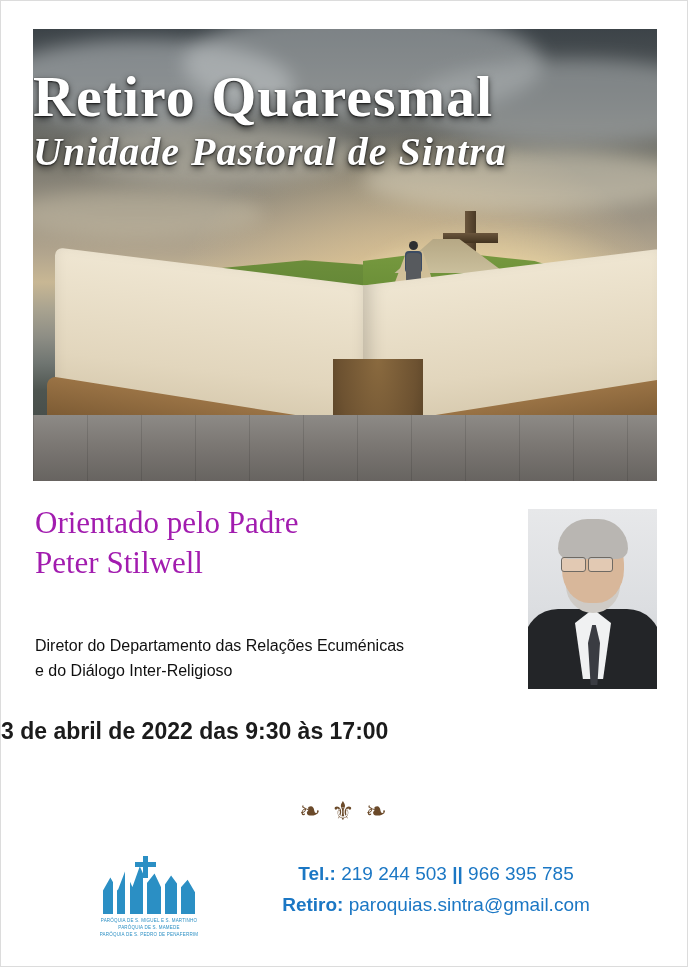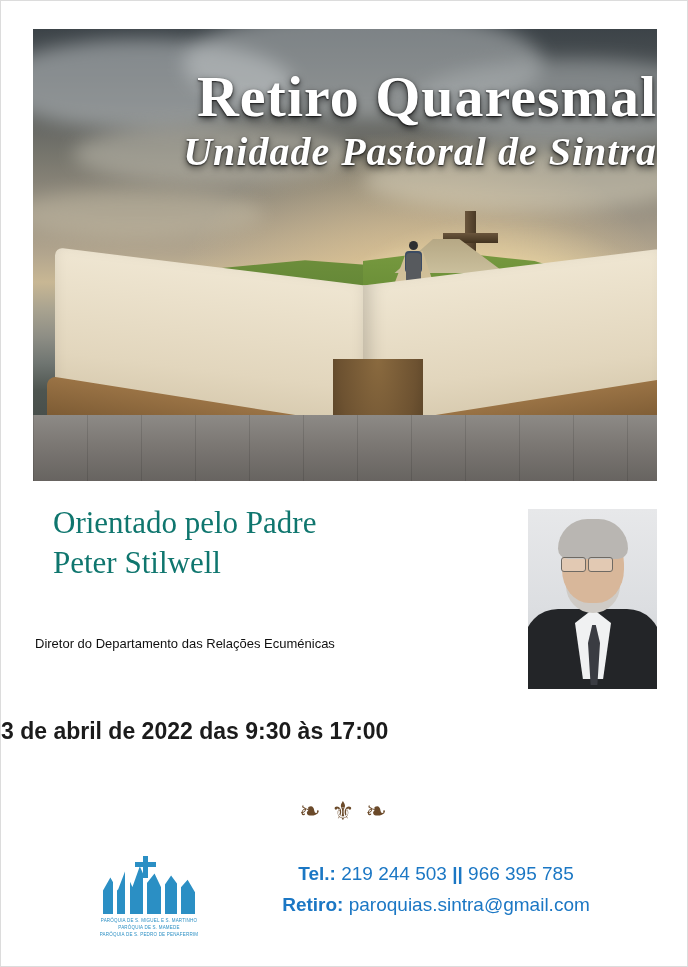--- a/index.html
+++ b/index.html
@@ -178,49 +178,48 @@
     width: 624px; height: 80px;
     background:
       repeating-linear-gradient(to right, rgba(0,0,0,0.12) 0 1px, rgba(0,0,0,0) 1px 54px),
       linear-gradient(to bottom, #8d8a86 0%, #7a7672 40%, #5f5c59 100%);
   }
 
   .hero-title {
     position: absolute;
     left: 0; right: 0;
     top: 38px;
-    text-align: right;
+    text-align: left;
     font-family: "Liberation Serif", serif;
     color: #ffffff;
     text-shadow: 0 3px 7px rgba(0,0,0,0.65), 0 1px 2px rgba(0,0,0,0.8);
     line-height: 1.02;
     letter-spacing: 1px;
   }
   .hero-title .l1 { font-size: 58px; font-weight: 700; display: block; }
   .hero-title .l2 { font-size: 40px; font-weight: 700; display: block; margin-top: 6px; font-style: italic; }
 
   
   .speaker-name {
     position: absolute;
     left: 34px;
     top: 502px;
     width: 470px;
     font-family: "Liberation Serif", serif;
     font-size: 31px;
-    color: #0f766e;
+    color: #a21caf;
     line-height: 1.28;
-    margin-left: 18px;
   }
   .speaker-role {
     position: absolute;
     left: 34px;
     top: 633px;
     width: 470px;
     font-family: "Liberation Sans", sans-serif;
-    font-size: 13px;
+    font-size: 16px;
     color: #101010;
     line-height: 1.55;
   }
   .portrait {
     position: absolute;
     left: 527px;
     top: 508px;
     width: 129px;
     height: 180px;
     overflow: hidden;
@@ -403,20 +402,21 @@
     </div>
   </div>
 
   <div class="speaker-name">
     <div>Orientado pelo Padre</div>
     <div>Peter Stilwell</div>
   </div>
 
   <div class="speaker-role">
     <div>Diretor do Departamento das Relações Ecuménicas</div>
+    <div>e do Diálogo Inter-Religioso</div>
   </div>
 
   <div class="portrait">
     <div class="p-body"></div>
     <div class="p-shirt"></div>
     <div class="p-tie"></div>
     <div class="p-beard"></div>
     <div class="p-head"></div>
     <div class="p-hair"></div>
     <div class="p-glass-l"></div>

